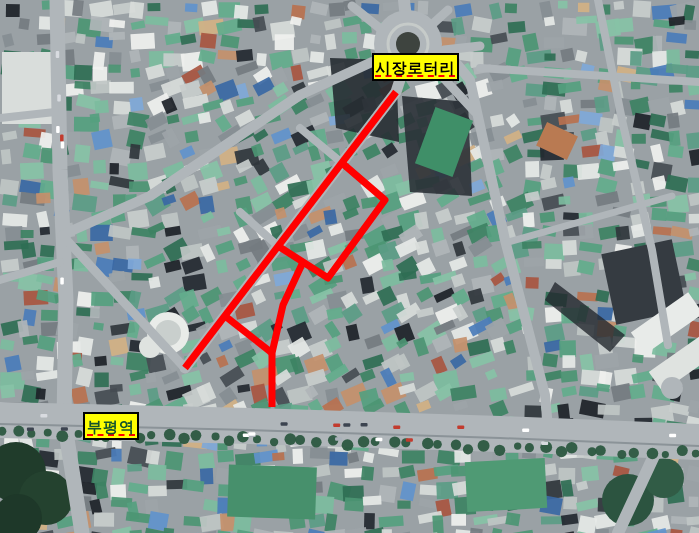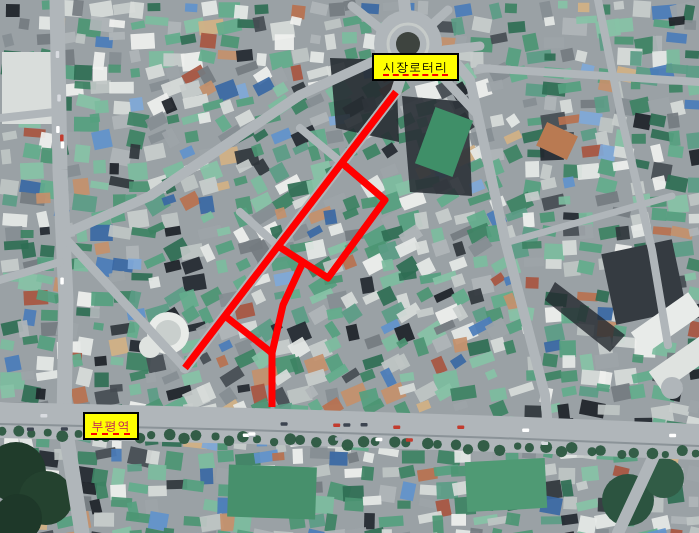--- a/index.html
+++ b/index.html
@@ -8,21 +8,21 @@
     background:#9aa1a5;font-family:"Liberation Sans",sans-serif;
   }
   .stage svg{position:absolute;left:0;top:0;}
   .map-label{
     position:absolute;box-sizing:border-box;
     display:flex;align-items:center;justify-content:center;
     background:#ffff00;border:2px solid #000;
     z-index:5;white-space:nowrap;
   }
   .map-label .lbl{
-    color:#000;font-weight:normal;font-size:12px;letter-spacing:1px;
+    color:#000;font-weight:bold;font-size:15px;letter-spacing:1px;
     line-height:1;
     text-decoration-line:underline;
     text-decoration-style:dashed;
     text-decoration-color:#ff0000;
     text-decoration-thickness:2px;
     text-underline-offset:3px;
   }
 </style>
 </head>
 <body>
@@ -1259,15 +1259,15 @@
       <polyline points="342,163 385,200 328,278 278,246" fill="none" stroke="#ff0000" stroke-width="7" stroke-linecap="butt" stroke-linejoin="round"></polyline>
       <polyline points="303,262 283,305 272,353 272,407" fill="none" stroke="#ff0000" stroke-width="7" stroke-linecap="butt" stroke-linejoin="round"></polyline>
       <polyline points="225,316 272,353" fill="none" stroke="#ff0000" stroke-width="7" stroke-linecap="butt" stroke-linejoin="round"></polyline>
     </svg>
 
   <div class="map-label" style="left: 372px; top: 53px; width: 87px; height: 28px; background: rgb(255, 255, 0); border-color: rgb(0, 0, 0);">
     <span class="lbl" style="color: rgb(0, 0, 0); text-decoration-color: rgb(255, 0, 0);">시장로터리</span>
   </div>
 
   <div class="map-label" style="left: 83px; top: 412px; width: 56px; height: 28px; background: rgb(255, 255, 0); border-color: rgb(0, 0, 0);">
-    <span class="lbl" style="color: #be185d; text-decoration-color: rgb(255, 0, 0);">부평역</span>
+    <span class="lbl" style="color: #14532d; text-decoration-color: rgb(255, 0, 0);">부평역</span>
   </div>
 </div>
 
 </body></html>

